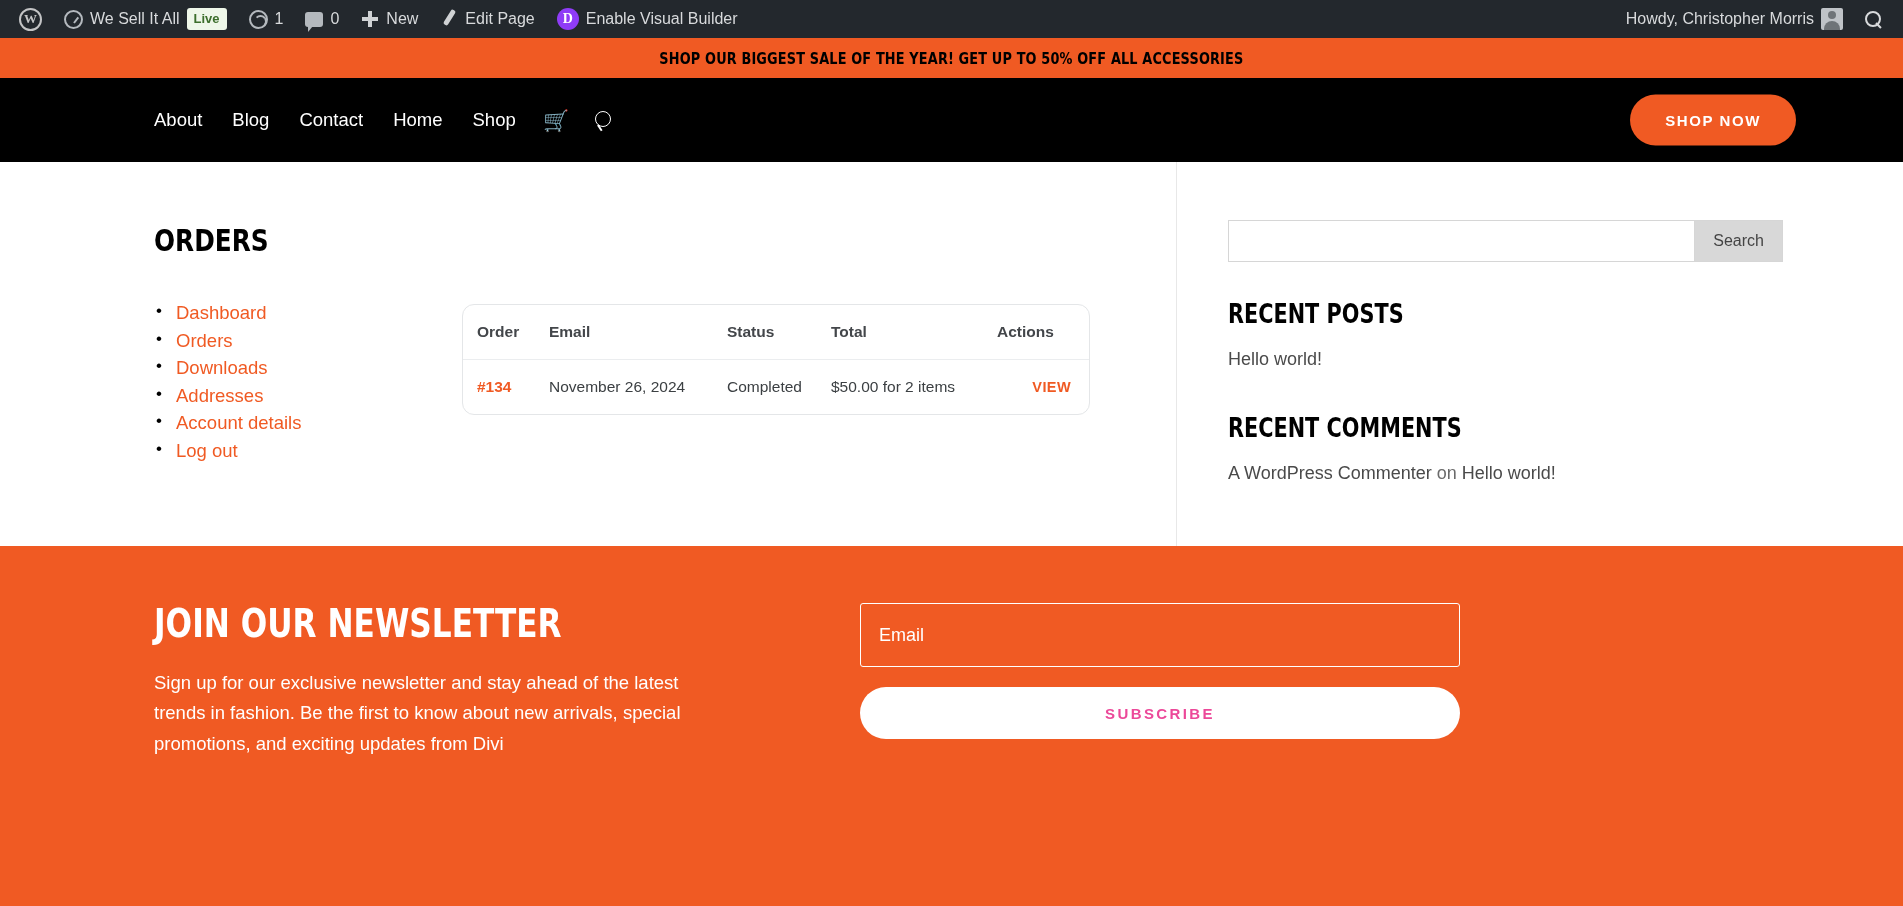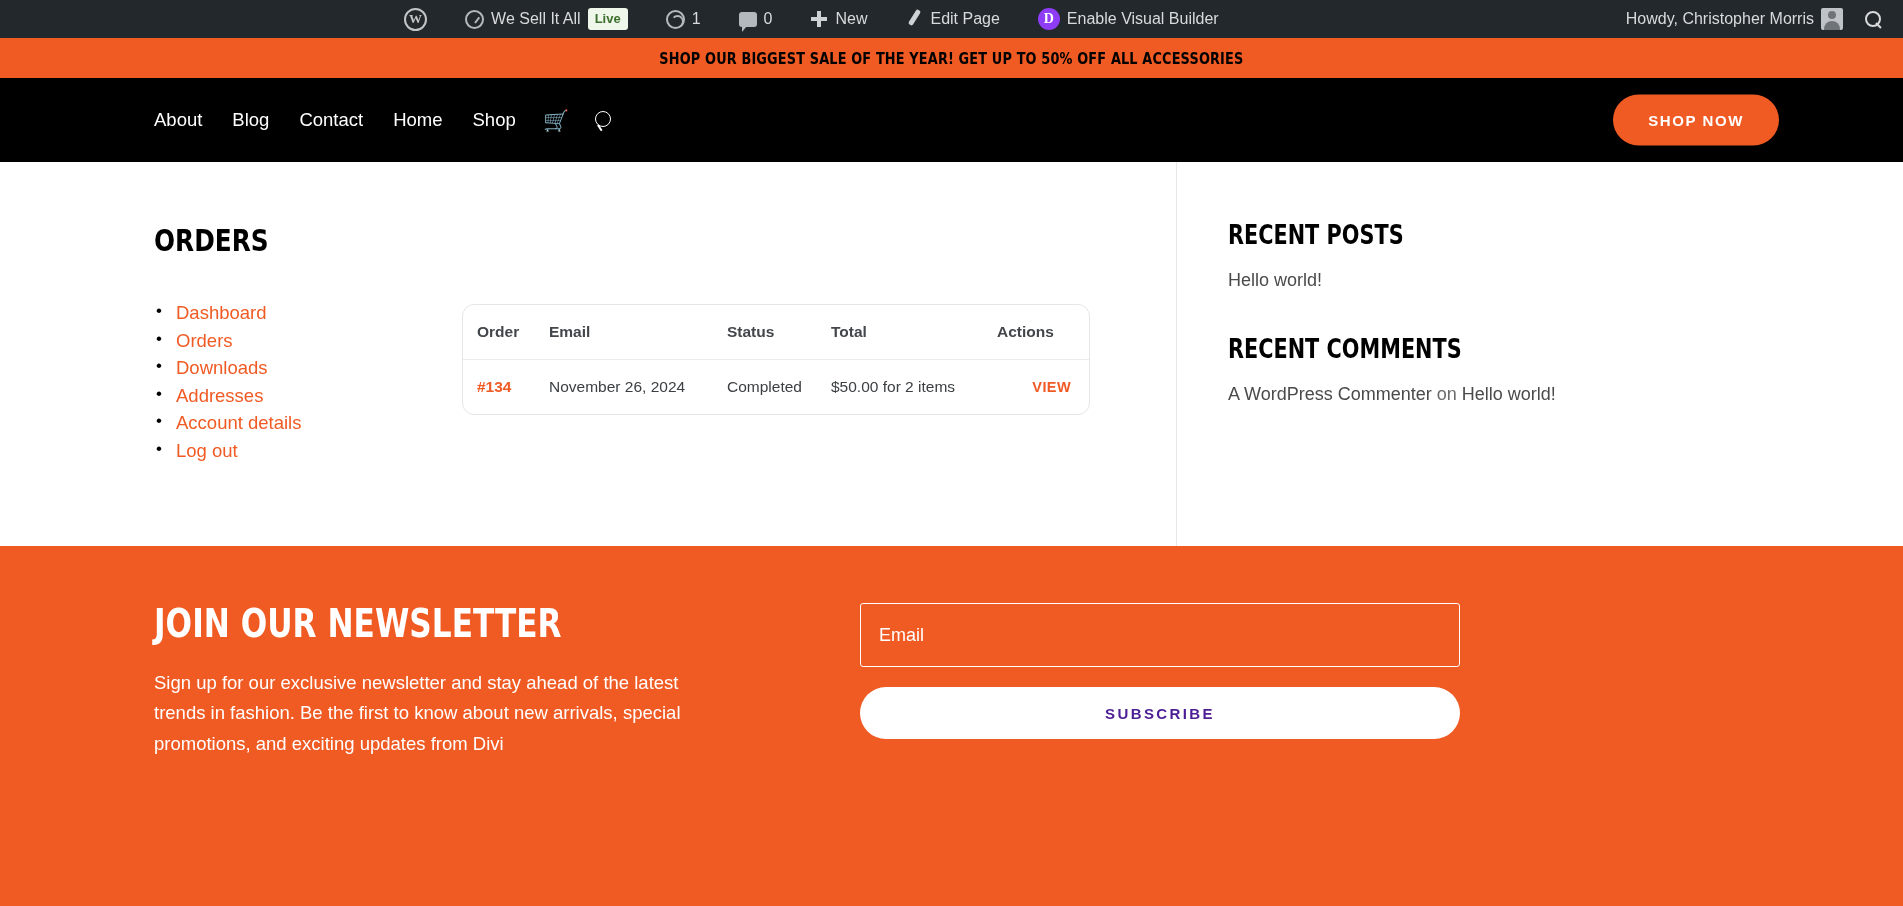--- a/index.html
+++ b/index.html
@@ -10,21 +10,21 @@
     color:#333;
     -webkit-font-smoothing:antialiased;
   }
 
   
   .adminbar {
     height:38px; background:#23282d; color:#d8dadc;
     display:flex; align-items:center; font-size:16px;
     padding:0 10px 0 8px; width:100%;
   }
-  .ab-left { display:flex; align-items:center; gap:16px; flex:1;justify-content:center; }
+  .ab-left { display:flex; align-items:center; gap:0px; flex:1; }
   .ab-right { display:flex; align-items:center; gap:0px; }
   .ab-item {
     display:flex; align-items:center; gap:7px;
     padding:0 11px; height:38px; color:#d8dadc;
     white-space:nowrap; cursor:pointer;
   }
   .wp-logo {
     width:23px; height:23px; border-radius:50%;
     border:2px solid #c3c4c5; position:relative; display:block;
   }
@@ -140,21 +140,21 @@
   }
   .srch-icon::before{
     content:"";position:absolute;left:0;top:0;width:14px;height:14px;
     border:1.8px solid #fff;border-radius:50%;
   }
   .srch-icon::after{
     content:"";position:absolute;left:3px;top:13px;width:7px;height:1.8px;
     background:#fff;transform:rotate(57deg);transform-origin:left center;
   }
   .shop-now {
-    position:absolute; right:124px; top:50%; transform:translateY(-50%);
+    position:absolute; right:107px; top:50%; transform:translateY(-50%);
     background:#f05a23; color:#fff; border:none; cursor:pointer;
     border-radius:30px; padding:17px 35px;
     font-size:15px; font-weight:bold; letter-spacing:1.6px;
     font-family:"Liberation Sans", sans-serif;
   }
 
   
   .page {
     display:flex; background:#fff; height:384px;
   }
@@ -246,21 +246,21 @@
   .nl-body { color:#fff; font-size:18.5px; line-height:1.64; max-width:580px; }
   .nl-right { flex:1; padding-top:2px; max-width:600px; }
   .nl-email {
     width:100%; height:64px; background:transparent;
     border:1.5px solid #fff; border-radius:3px;
     color:#fff; font-size:18px; padding:0 18px; outline:none;
     font-family:"Liberation Sans", sans-serif; margin-bottom:20px;
   }
   .nl-email::placeholder { color:#fff; opacity:1; }
   .nl-sub {
-    width:100%; height:52px; background:#fff; color:#4c1d95;
+    width:100%; height:52px; background:#fff; color:#ec4899;
     border:none; border-radius:30px; cursor:pointer;
     font-size:15px; font-weight:bold; letter-spacing:2.4px;
     font-family:"Liberation Sans", sans-serif;
   }
 </style>
 </head>
 <body>
 
 <div class="adminbar">
   <div class="ab-left">
@@ -363,20 +363,24 @@
                 <a class="view-link" href="#">VIEW</a>
               </td>
             </tr>
           </tbody>
         </table>
       </div>
     </div>
   </div>
 
   <div class="sidebar">
+    <div class="search-row">
+      <input class="search-input" type="text" placeholder="" style="">
+      <button class="search-btn">Search</button>
+    </div>
 
     <div class="widget-title">RECENT POSTS</div>
     <ul class="widget-list">
       <li>
         <a class="widget-link" href="#">Hello world!</a>
       </li>
     </ul>
 
     <div class="widget-title">RECENT COMMENTS</div>
     <ul class="widget-list">

